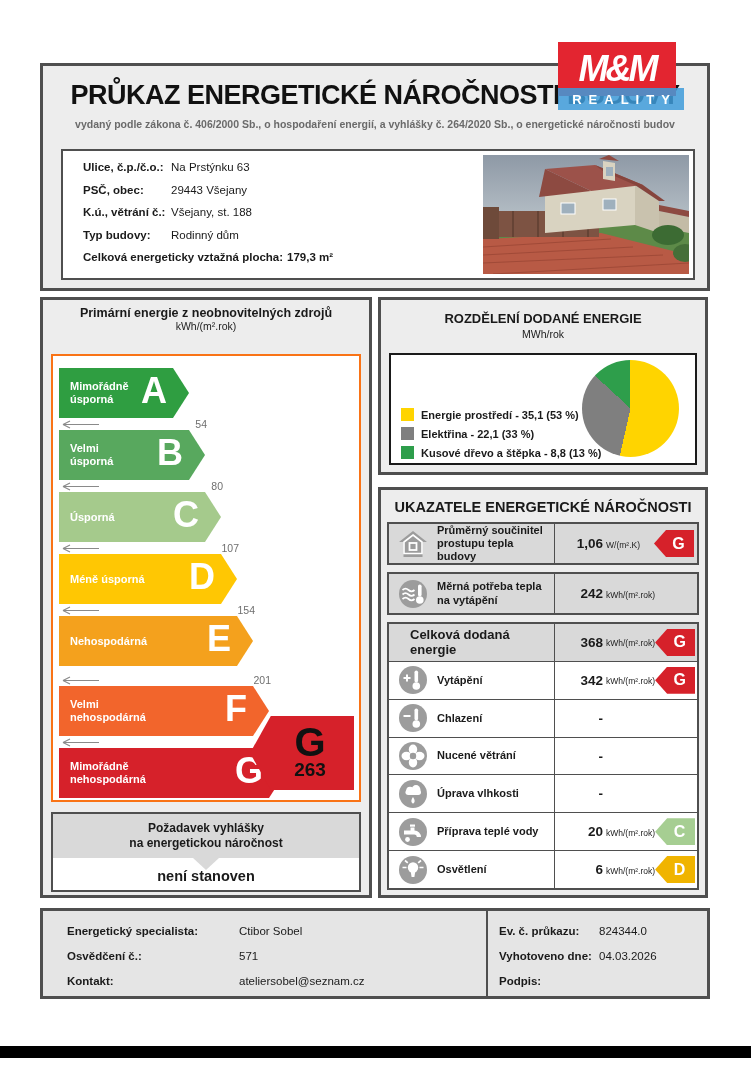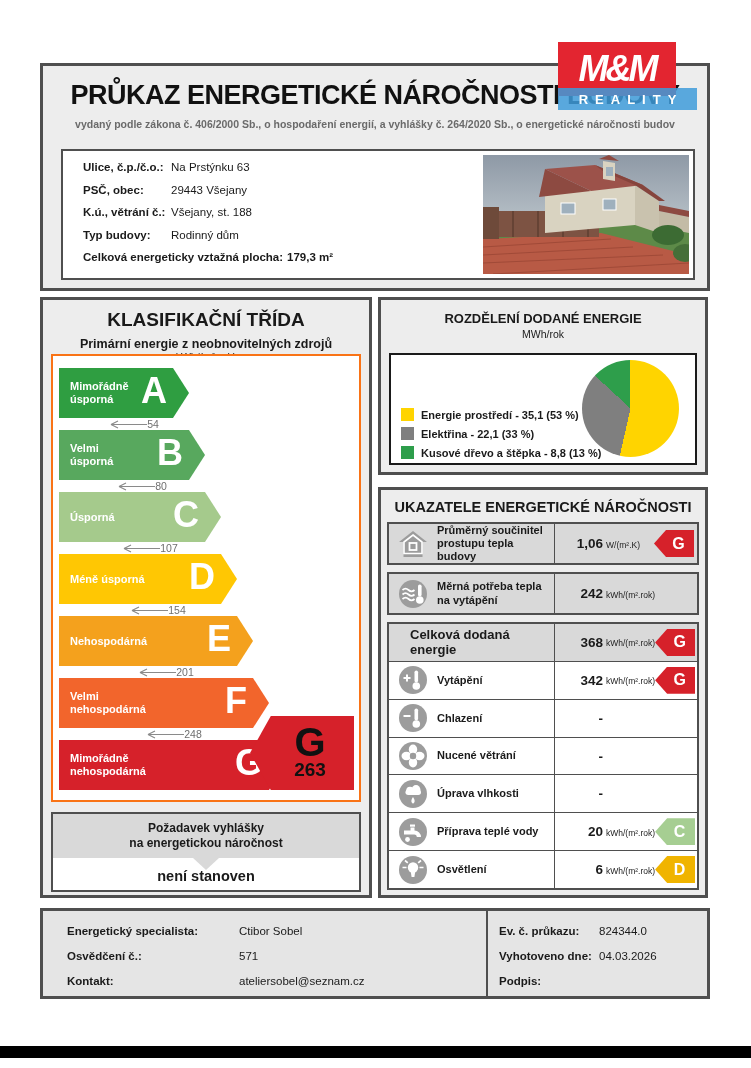--- a/index.html
+++ b/index.html
@@ -12,21 +12,21 @@
   #box-class{left:40px;top:297px;width:332px;height:601px;}
   #box-pie{left:378px;top:297px;width:330px;height:178px;}
   #box-ind{left:378px;top:487px;width:330px;height:411px;}
   #box-foot{left:40px;top:908px;width:670px;height:91px;background:#e5e5e5;border:3px solid #4F4F4F;box-sizing:border-box;}
   #black-bar{left:0;top:1046px;width:751px;height:12px;background:#000;}
   
   #logo{left:558px;top:42px;width:140px;height:70px;z-index:9;}
   #logo-red{position:absolute;left:0;top:0;width:118px;height:54px;background:#E32530;
             display:flex;align-items:center;justify-content:center;color:#fff;
             font-weight:bold;font-style:italic;font-size:36px;letter-spacing:-3px;}
-  #logo-blue{position:absolute;left:0;top:46px;width:139px;height:22px;background:rgba(62,155,217,0.85);
+  #logo-blue{position:absolute;left:0;top:46px;width:126px;height:22px;background:rgba(62,155,217,0.85);
              display:flex;align-items:center;justify-content:center;color:#fff;
              font-weight:bold;font-size:13px;letter-spacing:7px;padding-left:7px;box-sizing:border-box;z-index:2;}
   
   #doc-title{margin:14px 8px 0 8px;text-align:center;font-size:27px;font-weight:bold;letter-spacing:-0.5px;color:#111;}
   #doc-subtitle{margin-top:7px;text-align:center;font-size:10.5px;font-weight:bold;color:#6a6a6a;}
   #info-box{position:absolute;left:18px;top:83px;width:634px;height:131px;background:#fff;
             border:2px solid #4F4F4F;box-sizing:border-box;}
   .info-rows{position:absolute;left:20px;top:10px;}
   .info-row{display:flex;font-size:11.5px;margin-bottom:10.5px;}
   .info-row .lbl{font-weight:bold;width:88px;flex:0 0 88px;}
@@ -40,21 +40,21 @@
   #class-title{margin-top:9px;font-size:19px;}
   #class-sub{margin-top:6px;text-align:center;font-size:12.5px;font-weight:bold;}
   #class-unit{text-align:center;font-size:10.5px;color:#222;}
   #arrows-box{position:absolute;left:8px;top:54px;width:310px;height:448px;background:#fff;
               border:2px solid #f97316;box-sizing:border-box;padding:12px 0 0 6px;}
   .arrow{height:50px;position:relative;display:flex;align-items:center;
          clip-path:polygon(0 0,calc(100% - 16px) 0,100% 50%,calc(100% - 16px) 100%,0 100%);}
   .clabel{padding-left:11px;color:#fff;font-weight:bold;font-size:11px;line-height:1.15;white-space:pre-line;}
   .cletter{position:absolute;right:22px;top:50%;transform:translateY(-54%);
            color:#fff;font-weight:bold;font-size:36px;}
-  .boundary{height:12px;display:flex;align-items:center;justify-content:center;gap:0;}
+  .boundary{height:12px;display:flex;align-items:center;justify-content:space-between;gap:0;}
   .boundary span{font-size:10.5px;color:#6f6f6f;line-height:1;}
   #result-arrow{position:absolute;right:5px;top:360px;width:104px;height:74px;
                 clip-path:polygon(0 50%,20% 0,100% 0,100% 100%,20% 100%);
                 display:flex;flex-direction:column;align-items:center;justify-content:center;
                 padding-left:16px;box-sizing:border-box;color:#111;}
   #result-letter{font-size:40px;font-weight:bold;line-height:0.85;}
   #result-value{font-size:19px;font-weight:bold;}
   #req-box{position:absolute;left:8px;top:512px;width:310px;height:80px;background:#fff;
            border:2px solid #4F4F4F;box-sizing:border-box;}
   #req-top{height:44px;background:#D9D9D9;display:flex;align-items:center;justify-content:center;
@@ -174,21 +174,20 @@
       <rect x="123" y="12" width="7" height="9" fill="#9fb0bd"></rect>
       <polygon points="176,56 206,62 206,78 176,72" fill="#c3bba6"></polygon>
       <polygon points="176,50 206,56 206,62 176,56" fill="#8d4a41"></polygon>
       <ellipse cx="185" cy="80" rx="16" ry="10" fill="#3c6b33"></ellipse>
       <ellipse cx="202" cy="98" rx="12" ry="9" fill="#456f38"></ellipse>
     </svg>
   </div>
 </div>
 
 <div id="box-class" class="abs gbox">
-  <div id="class-title" class="sec-title">KLASIFIKAČNÍ TŘÍDA</div>
   <div id="class-sub">Primární energie z neobnovitelných zdrojů</div>
   <div id="class-unit">kWh/(m².rok)</div>
 
   <div id="arrows-box">
     <div class="arrow" style="width: 130px; background: rgb(47, 158, 65);">
       <span class="clabel">Mimořádně
 úsporná</span>
       <span class="cletter">A</span>
     </div>
     <div class="boundary" style="width: 148px;">
@@ -225,21 +224,21 @@
     <div class="boundary" style="width: 196px;">
       <svg width="40" height="9" viewBox="0 0 40 9">
           <path d="M40 4.5 H4 M4 4.5 l7 -3.5 M4 4.5 l7 3.5" stroke="#8a8a8a" stroke-width="1.2" fill="none"></path>
         </svg>
       <span>154</span>
     </div>
     <div class="arrow" style="width: 194px; background: rgb(244, 161, 29);">
       <span class="clabel">Nehospodárná</span>
       <span class="cletter">E</span>
     </div>
-    <div class="boundary" style="width: 212px;">
+    <div class="boundary" style="width: 212px; margin-top: 8px;">
       <svg width="40" height="9" viewBox="0 0 40 9">
           <path d="M40 4.5 H4 M4 4.5 l7 -3.5 M4 4.5 l7 3.5" stroke="#8a8a8a" stroke-width="1.2" fill="none"></path>
         </svg>
       <span>201</span>
     </div>
     <div class="arrow" style="width: 210px; background: rgb(242, 101, 44);">
       <span class="clabel">Velmi
 nehospodárná</span>
       <span class="cletter">F</span>
     </div>

